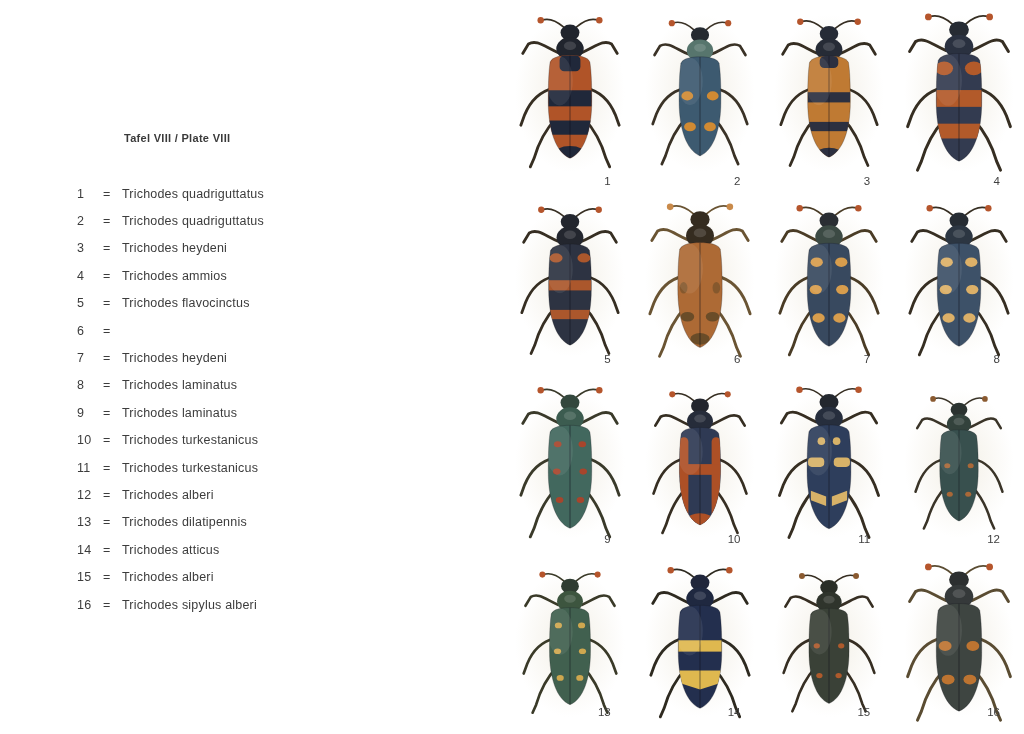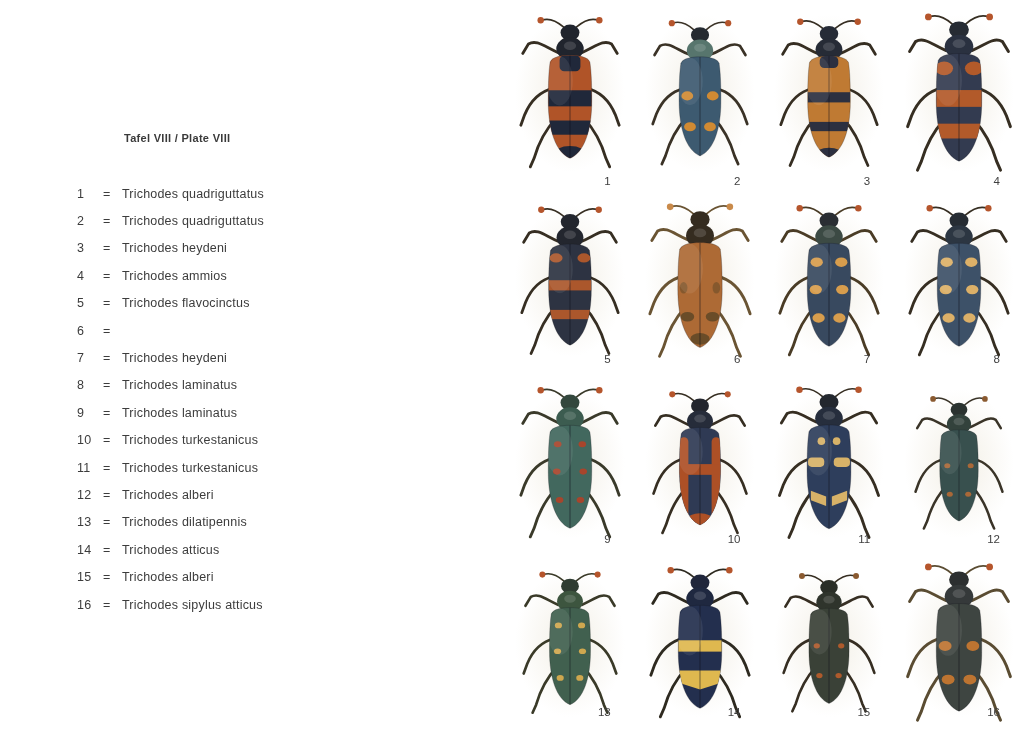--- a/index.html
+++ b/index.html
@@ -154,21 +154,21 @@
         <span class="s">Trichodes atticus</span>
       </div>
       <div class="li">
         <span class="n">15</span>
         <span class="e">=</span>
         <span class="s">Trichodes alberi</span>
       </div>
       <div class="li">
         <span class="n">16</span>
         <span class="e">=</span>
-        <span class="s">Trichodes sipylus atticus</span>
+        <span class="s">Trichodes sipylus alberi</span>
       </div>
     </div>
   <div class="plate">
       <figure class="cell row1">
         <div class="halo"></div>
         <svg width="104" height="170" viewBox="0 0 110 170">
     <defs>
             <clipPath id="clip0">
               <path d="M34 50 C36 45 45 43 55 43 C65 43 74 45 76 50 C77.5 60 78 72 78 92 C78 122 70 146 55 152 C40 146 32 122 32 92 C32 72 32.5 60 34 50 Z"></path>
             </clipPath>

